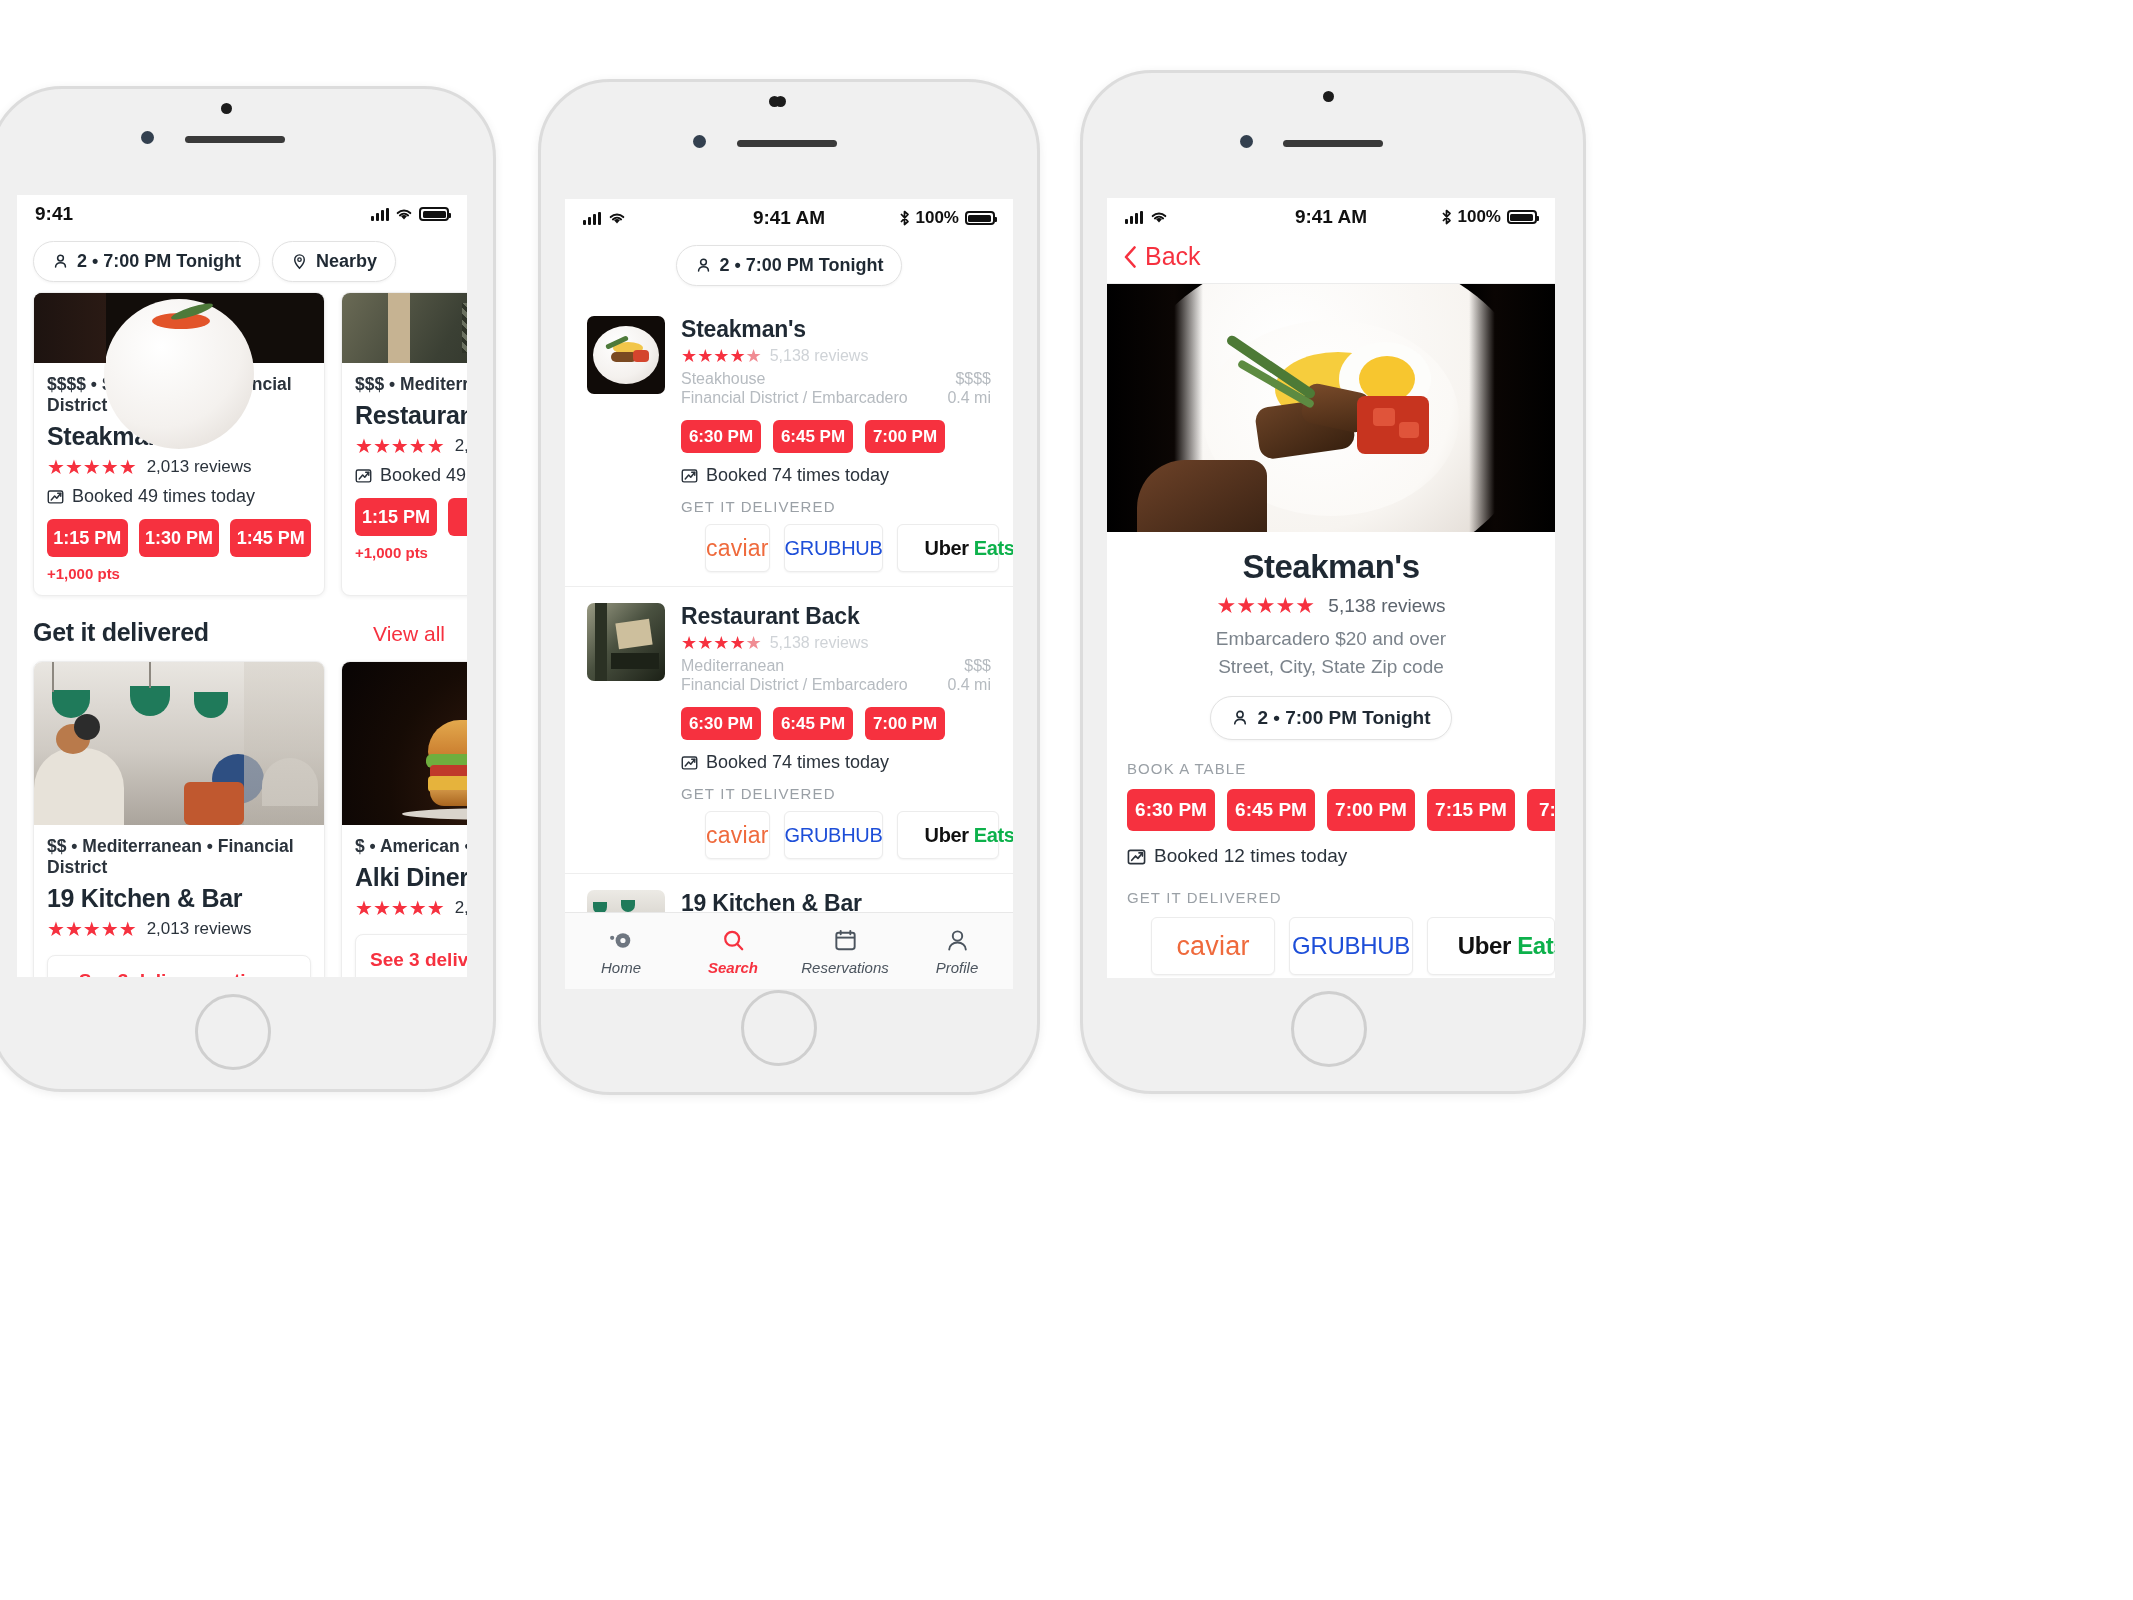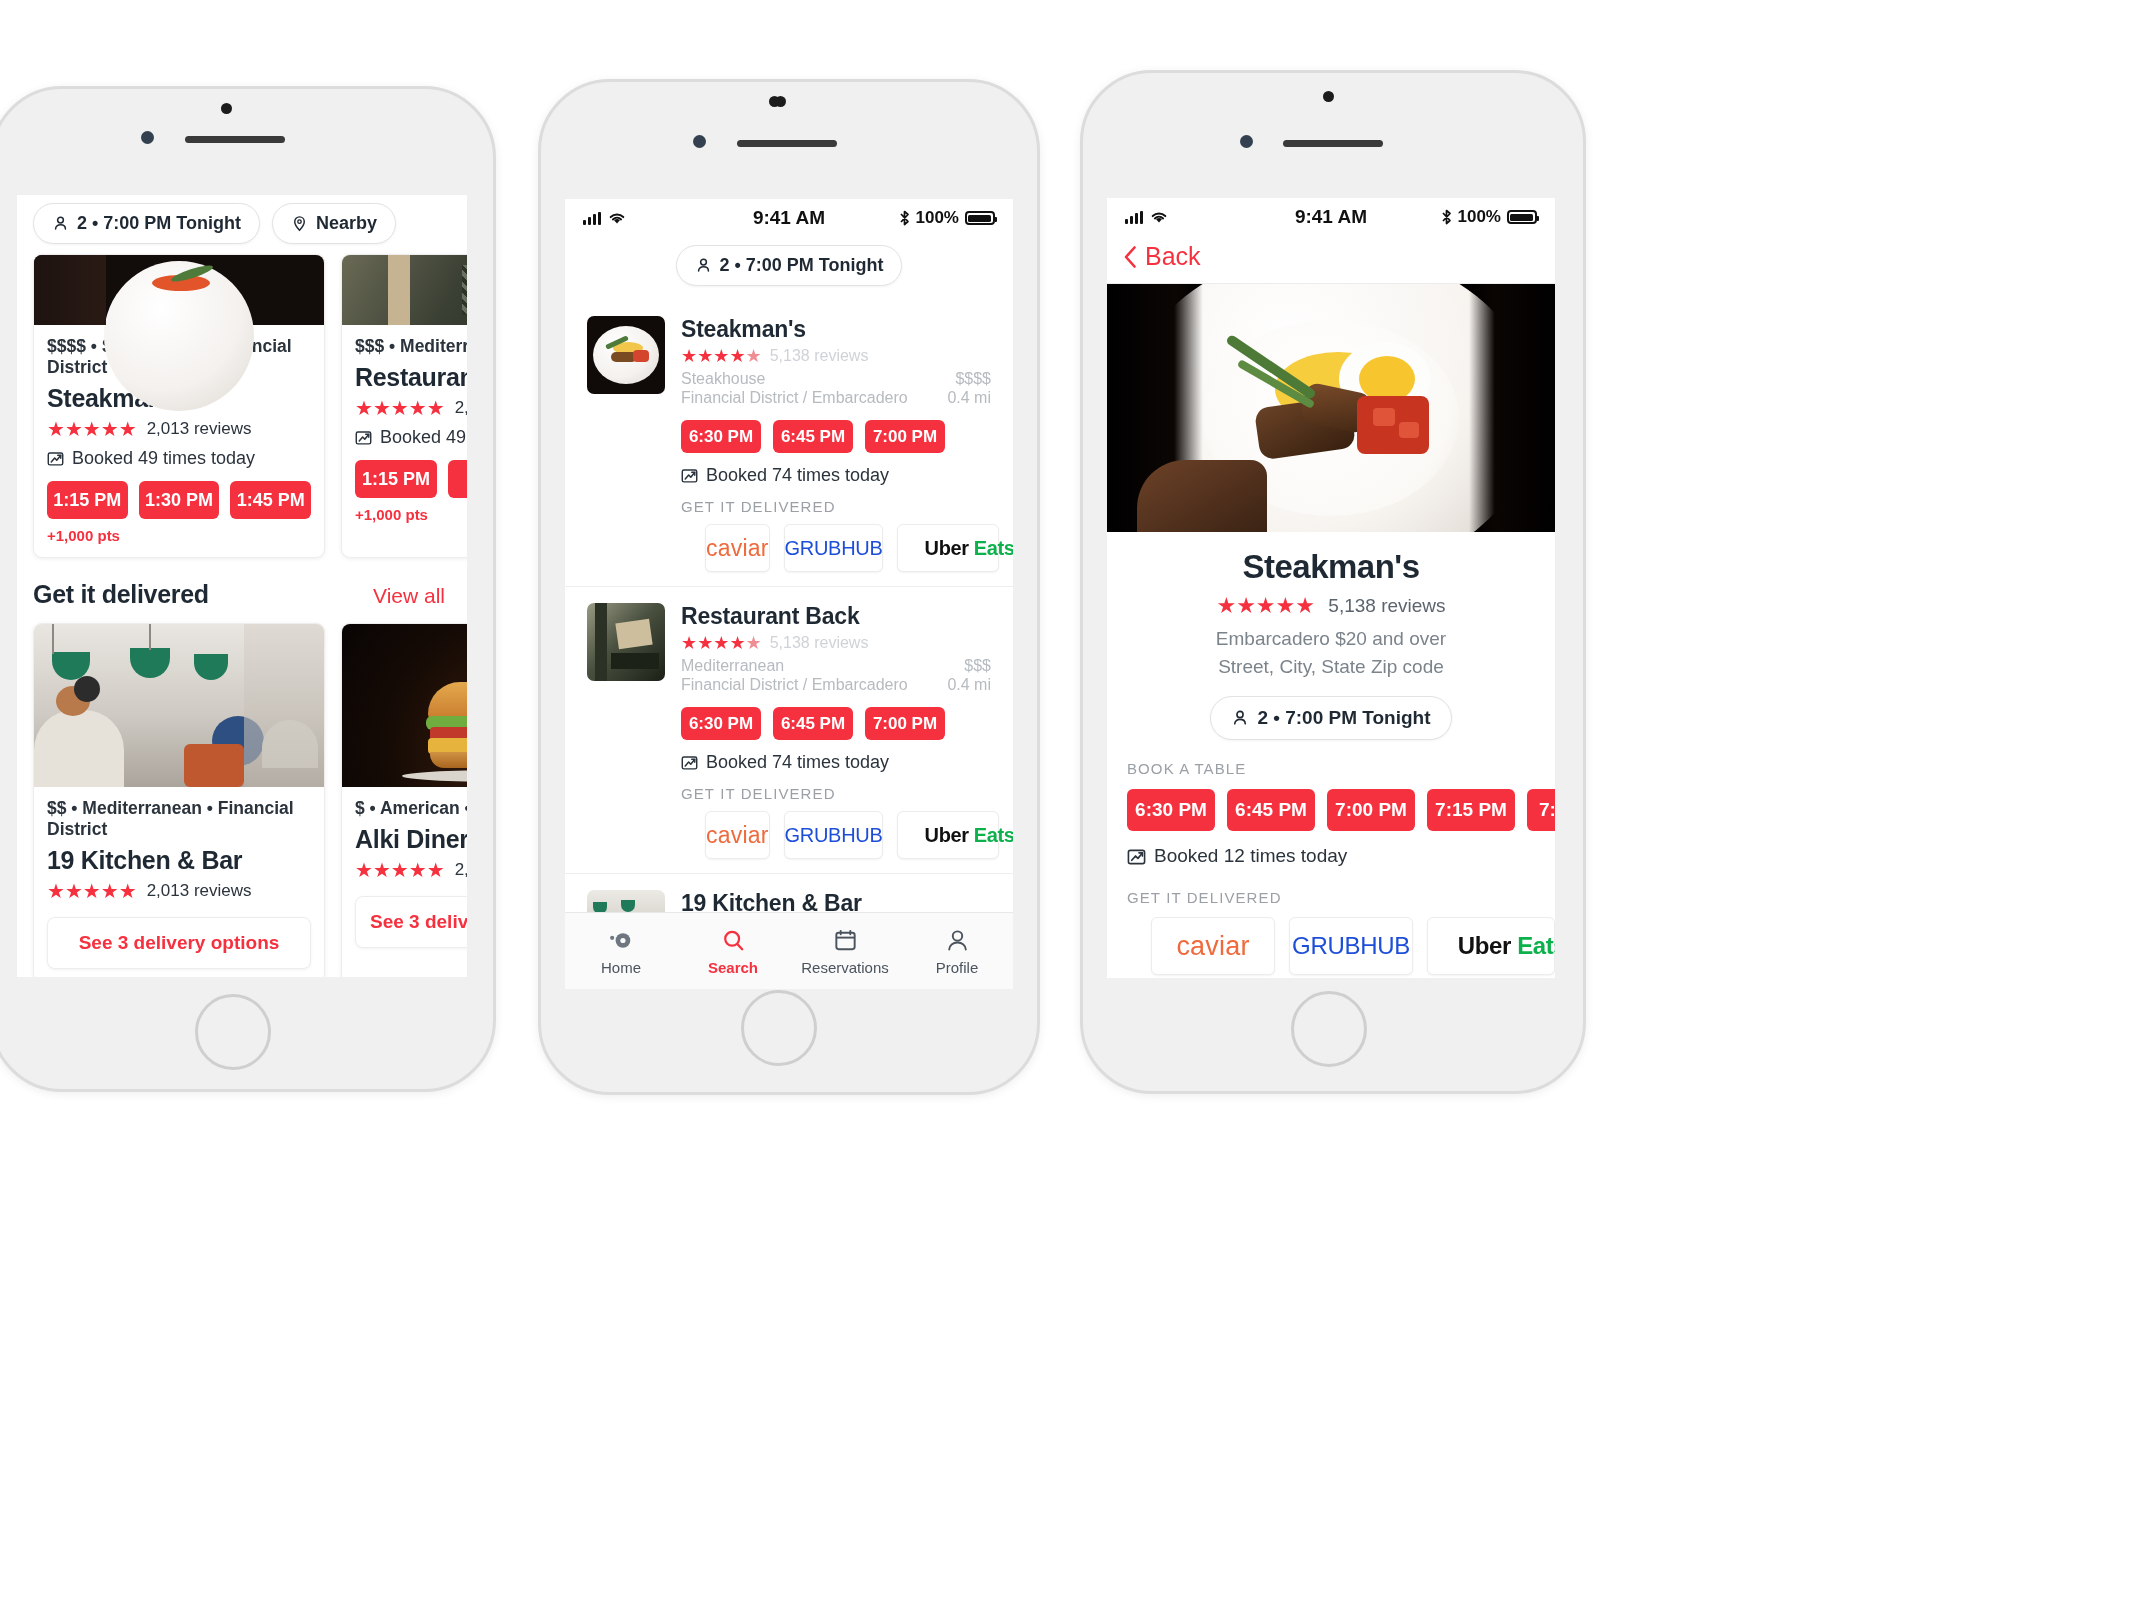--- a/index.html
+++ b/index.html
@@ -58,21 +58,21 @@
   #p1 .viewall{font-size:21px;color:#f6313f;font-weight:normal;}
   #p1 .delivbtn{border:1px solid #ededed;border-radius:8px;box-shadow:0 1px 3px rgba(0,0,0,.06);
         color:#f6313f;font-size:19px;font-weight:bold;text-align:center;padding:14px 0;background:#fff;}
 
   
   #p2 .row{padding:16px 22px 14px 22px;border-bottom:1px solid #eee;display:flex;gap:16px;}
   #p2 .thumb{width:78px;height:78px;border-radius:7px;flex:0 0 auto;background-size:cover;background-position:center;}
   #p2 .rname{font-size:23px;font-weight:bold;color:#1f2933;letter-spacing:-.2px;}
   #p2 .rev{font-size:16px;color:#cfd3d7;}
   #p2 .sub{font-size:16px;color:#b6bbc0;}
-  #p2 .tabbar{position:absolute;left:0;right:0;bottom:0;height:76px;background:#fafafa;border-top:1px solid #e8e8e8;display:flex;}
+  #p2 .tabbar{position:absolute;left:0;right:0;bottom:0;height:76px;background:#fafafa;border-top:1px solid #e8e8e8;display:flex;font-style:italic;}
   #p2 .tab{flex:1;display:flex;flex-direction:column;align-items:center;justify-content:center;gap:5px;font-size:15px;color:#4b545e;}
   #p2 .tab.active{color:#f6313f;font-weight:bold;}
 
   
   #p3 .back{color:#f6313f;font-size:25px;font-weight:normal;display:flex;align-items:center;gap:7px;}
   #p3 .hero{height:248px;background:#000;position:relative;overflow:hidden;}
   #p3 .rname{font-size:33px;font-weight:bold;color:#1f2933;text-align:center;letter-spacing:-.5px;}
   #p3 .rev{font-size:19px;color:#5c646d;text-align:center;}
   #p3 .addr{font-size:19px;color:#7b838b;text-align:center;line-height:1.45;}
 
@@ -85,20 +85,39 @@
 <div class="stage">
 
   <div class="device" id="d1" style="left:-10px;top:86px;width:500px;height:1000px;">
     <div class="dev-cam" style="left:228px;top:14px;"></div>
     <div class="dev-cam2" style="left:148px;top:42px;"></div>
     <div class="dev-speaker" style="left:192px;top:47px;width:100px;"></div>
     <div class="dev-home" style="left:202px;top:905px;width:70px;height:70px;"></div>
 
     <div class="screen" id="p1" style="left:24px;top:106px;width:450px;height:782px;">
 
+      <div class="statusbar">
+        <div class="sb-left" style="flex:1">9:41</div>
+        <div class="sb-right">
+          <span class="sig">
+              <i></i>
+              <i></i>
+              <i></i>
+              <i></i>
+            </span>
+          <svg width="18" height="14" viewBox="0 0 18 14">
+            <path d="M9 12.6 L6.1 9.3 a4.3 4.3 0 0 1 5.8 0 Z" fill="#111"></path>
+            <path d="M2.7 6.1 a9.2 9.2 0 0 1 12.6 0" stroke="#111" stroke-width="2" fill="none" stroke-linecap="round"></path>
+            <path d="M4.9 8.4 a6 6 0 0 1 8.2 0" stroke="#111" stroke-width="2" fill="none" stroke-linecap="round"></path>
+          </svg>
+          <span class="batt">
+              <i></i>
+            </span>
+        </div>
+      </div>
 
       <div style="display:flex;gap:12px;padding:8px 16px 10px 16px;">
         <div class="pill">
           <svg width="17" height="17" viewBox="0 0 20 20">
             <circle cx="10" cy="6" r="3.4" stroke="#1f2933" stroke-width="1.8" fill="none"></circle>
             <path d="M4.2 16.5c0-3.2 2.6-5 5.8-5s5.8 1.8 5.8 5" stroke="#1f2933" stroke-width="1.8" fill="none" stroke-linecap="round"></path>
           </svg>
           <span>2 • 7:00 PM Tonight</span>
         </div>
         <div class="pill">

